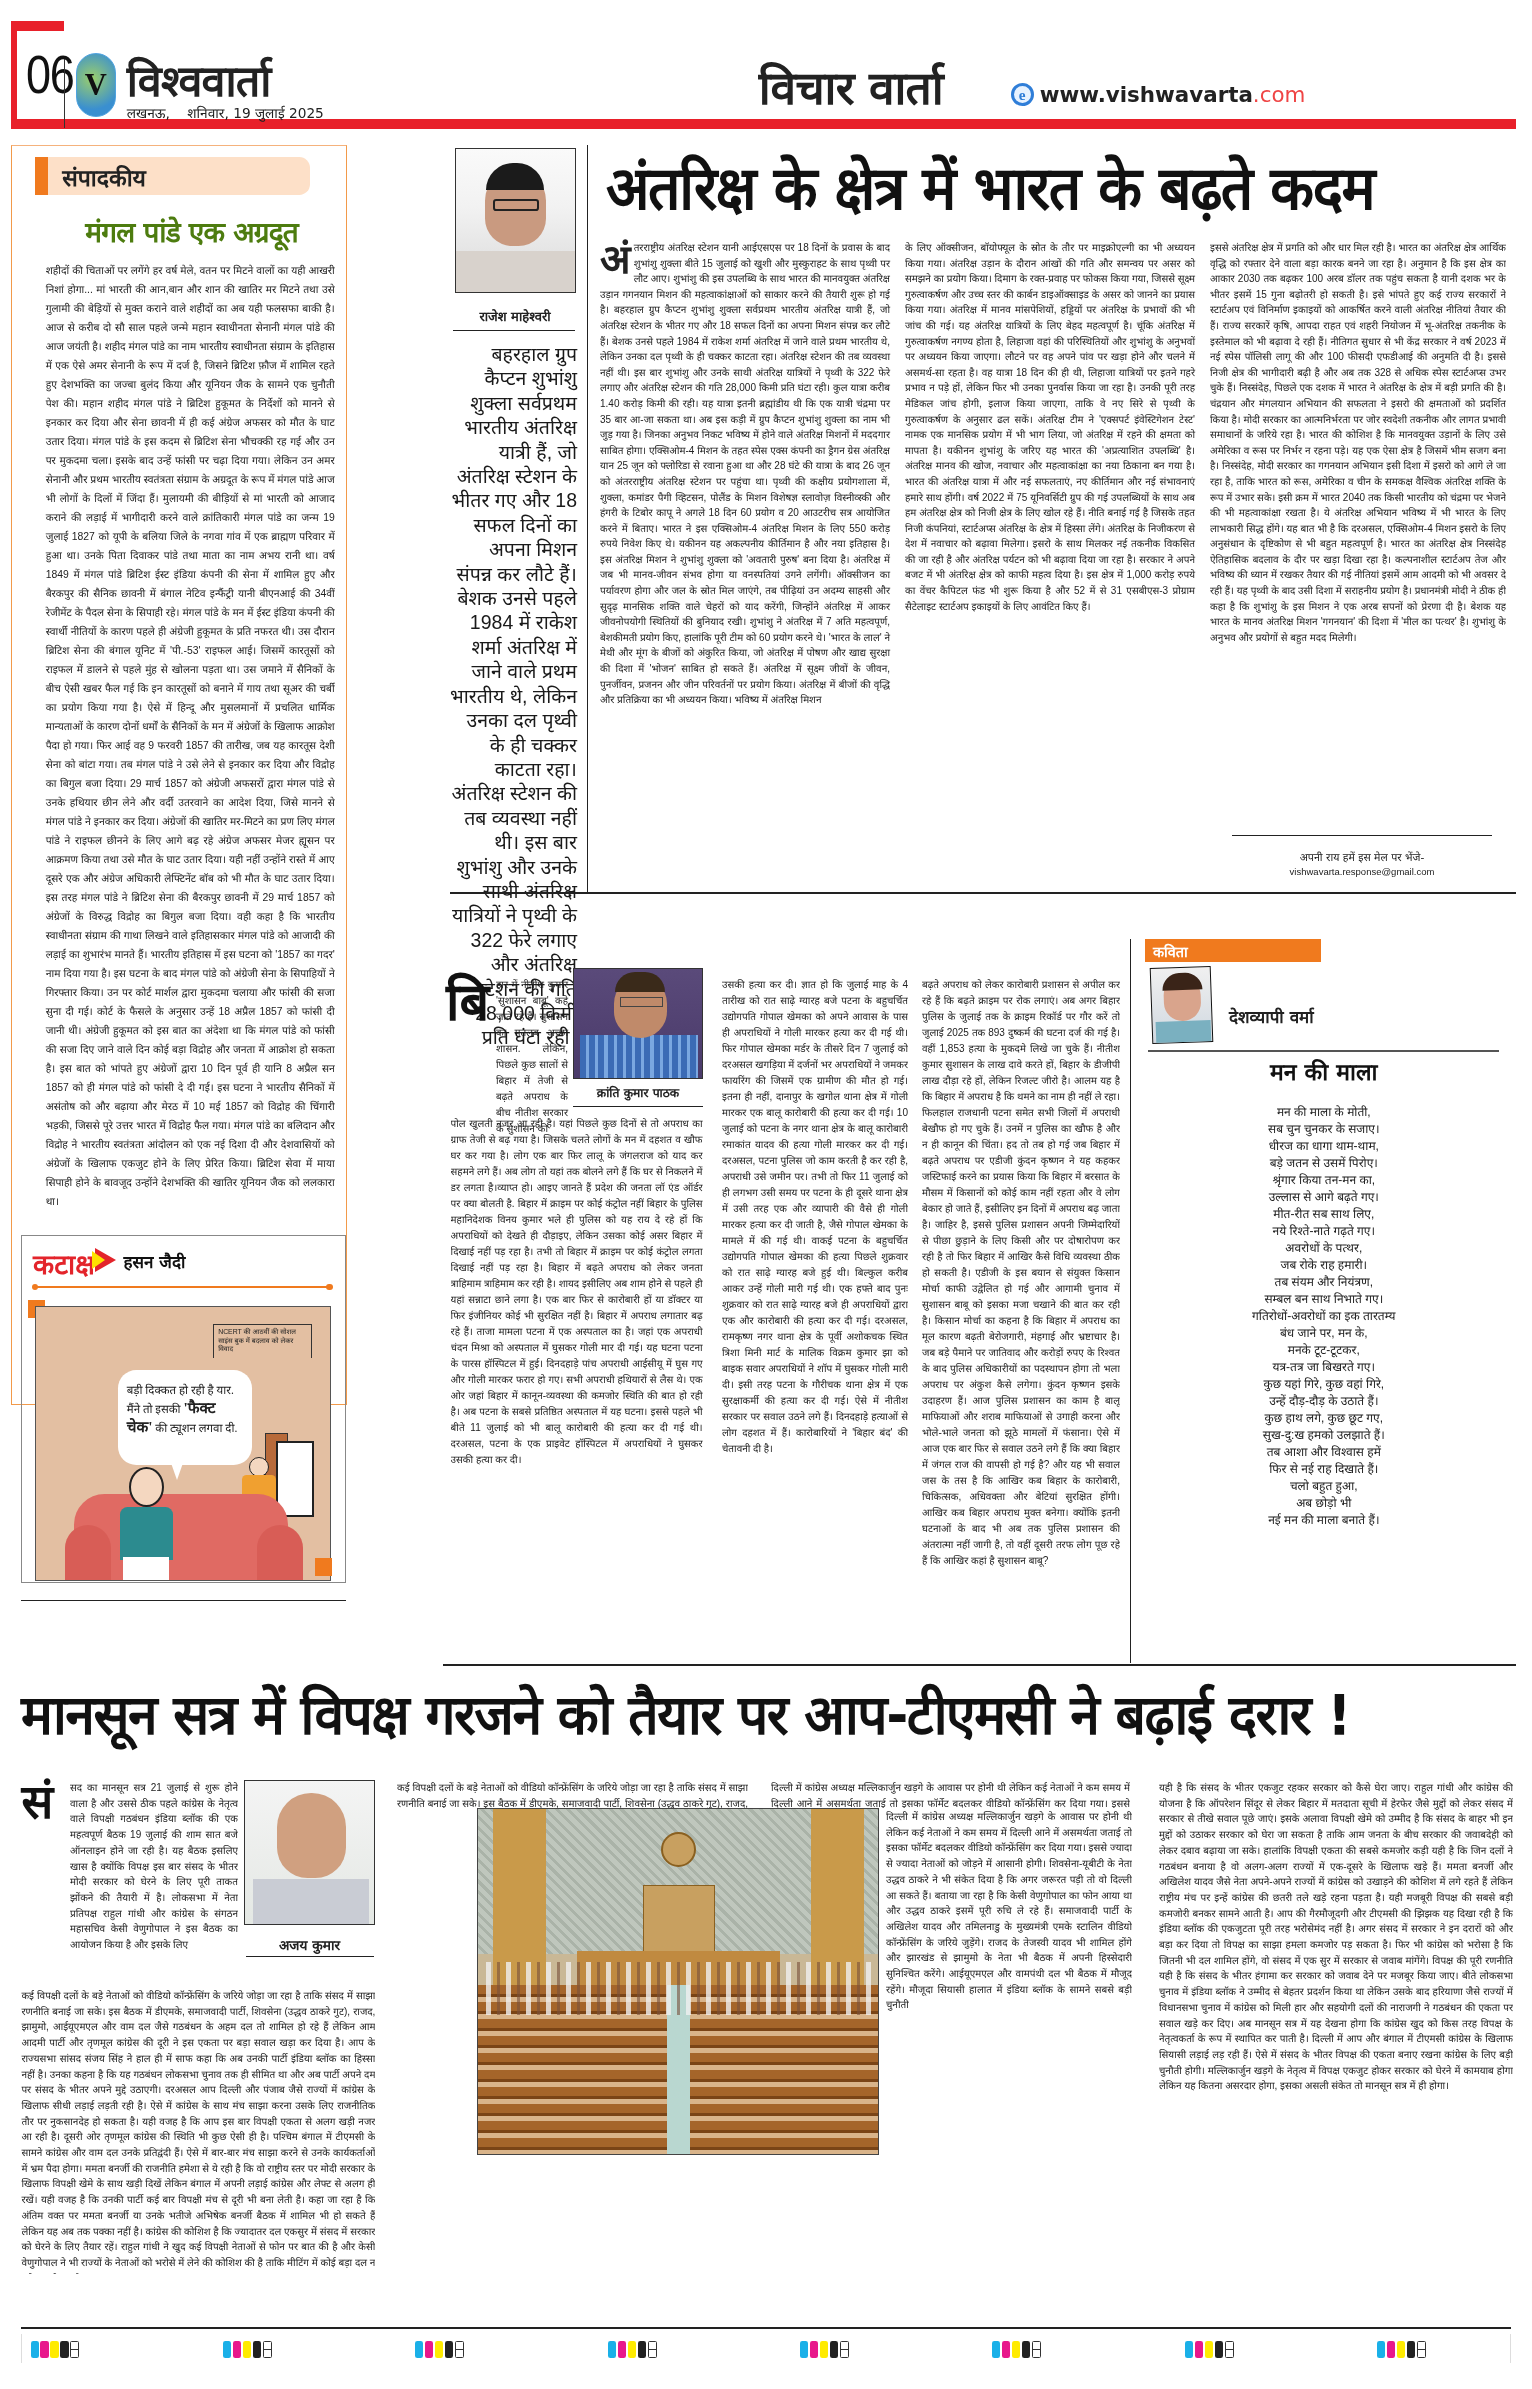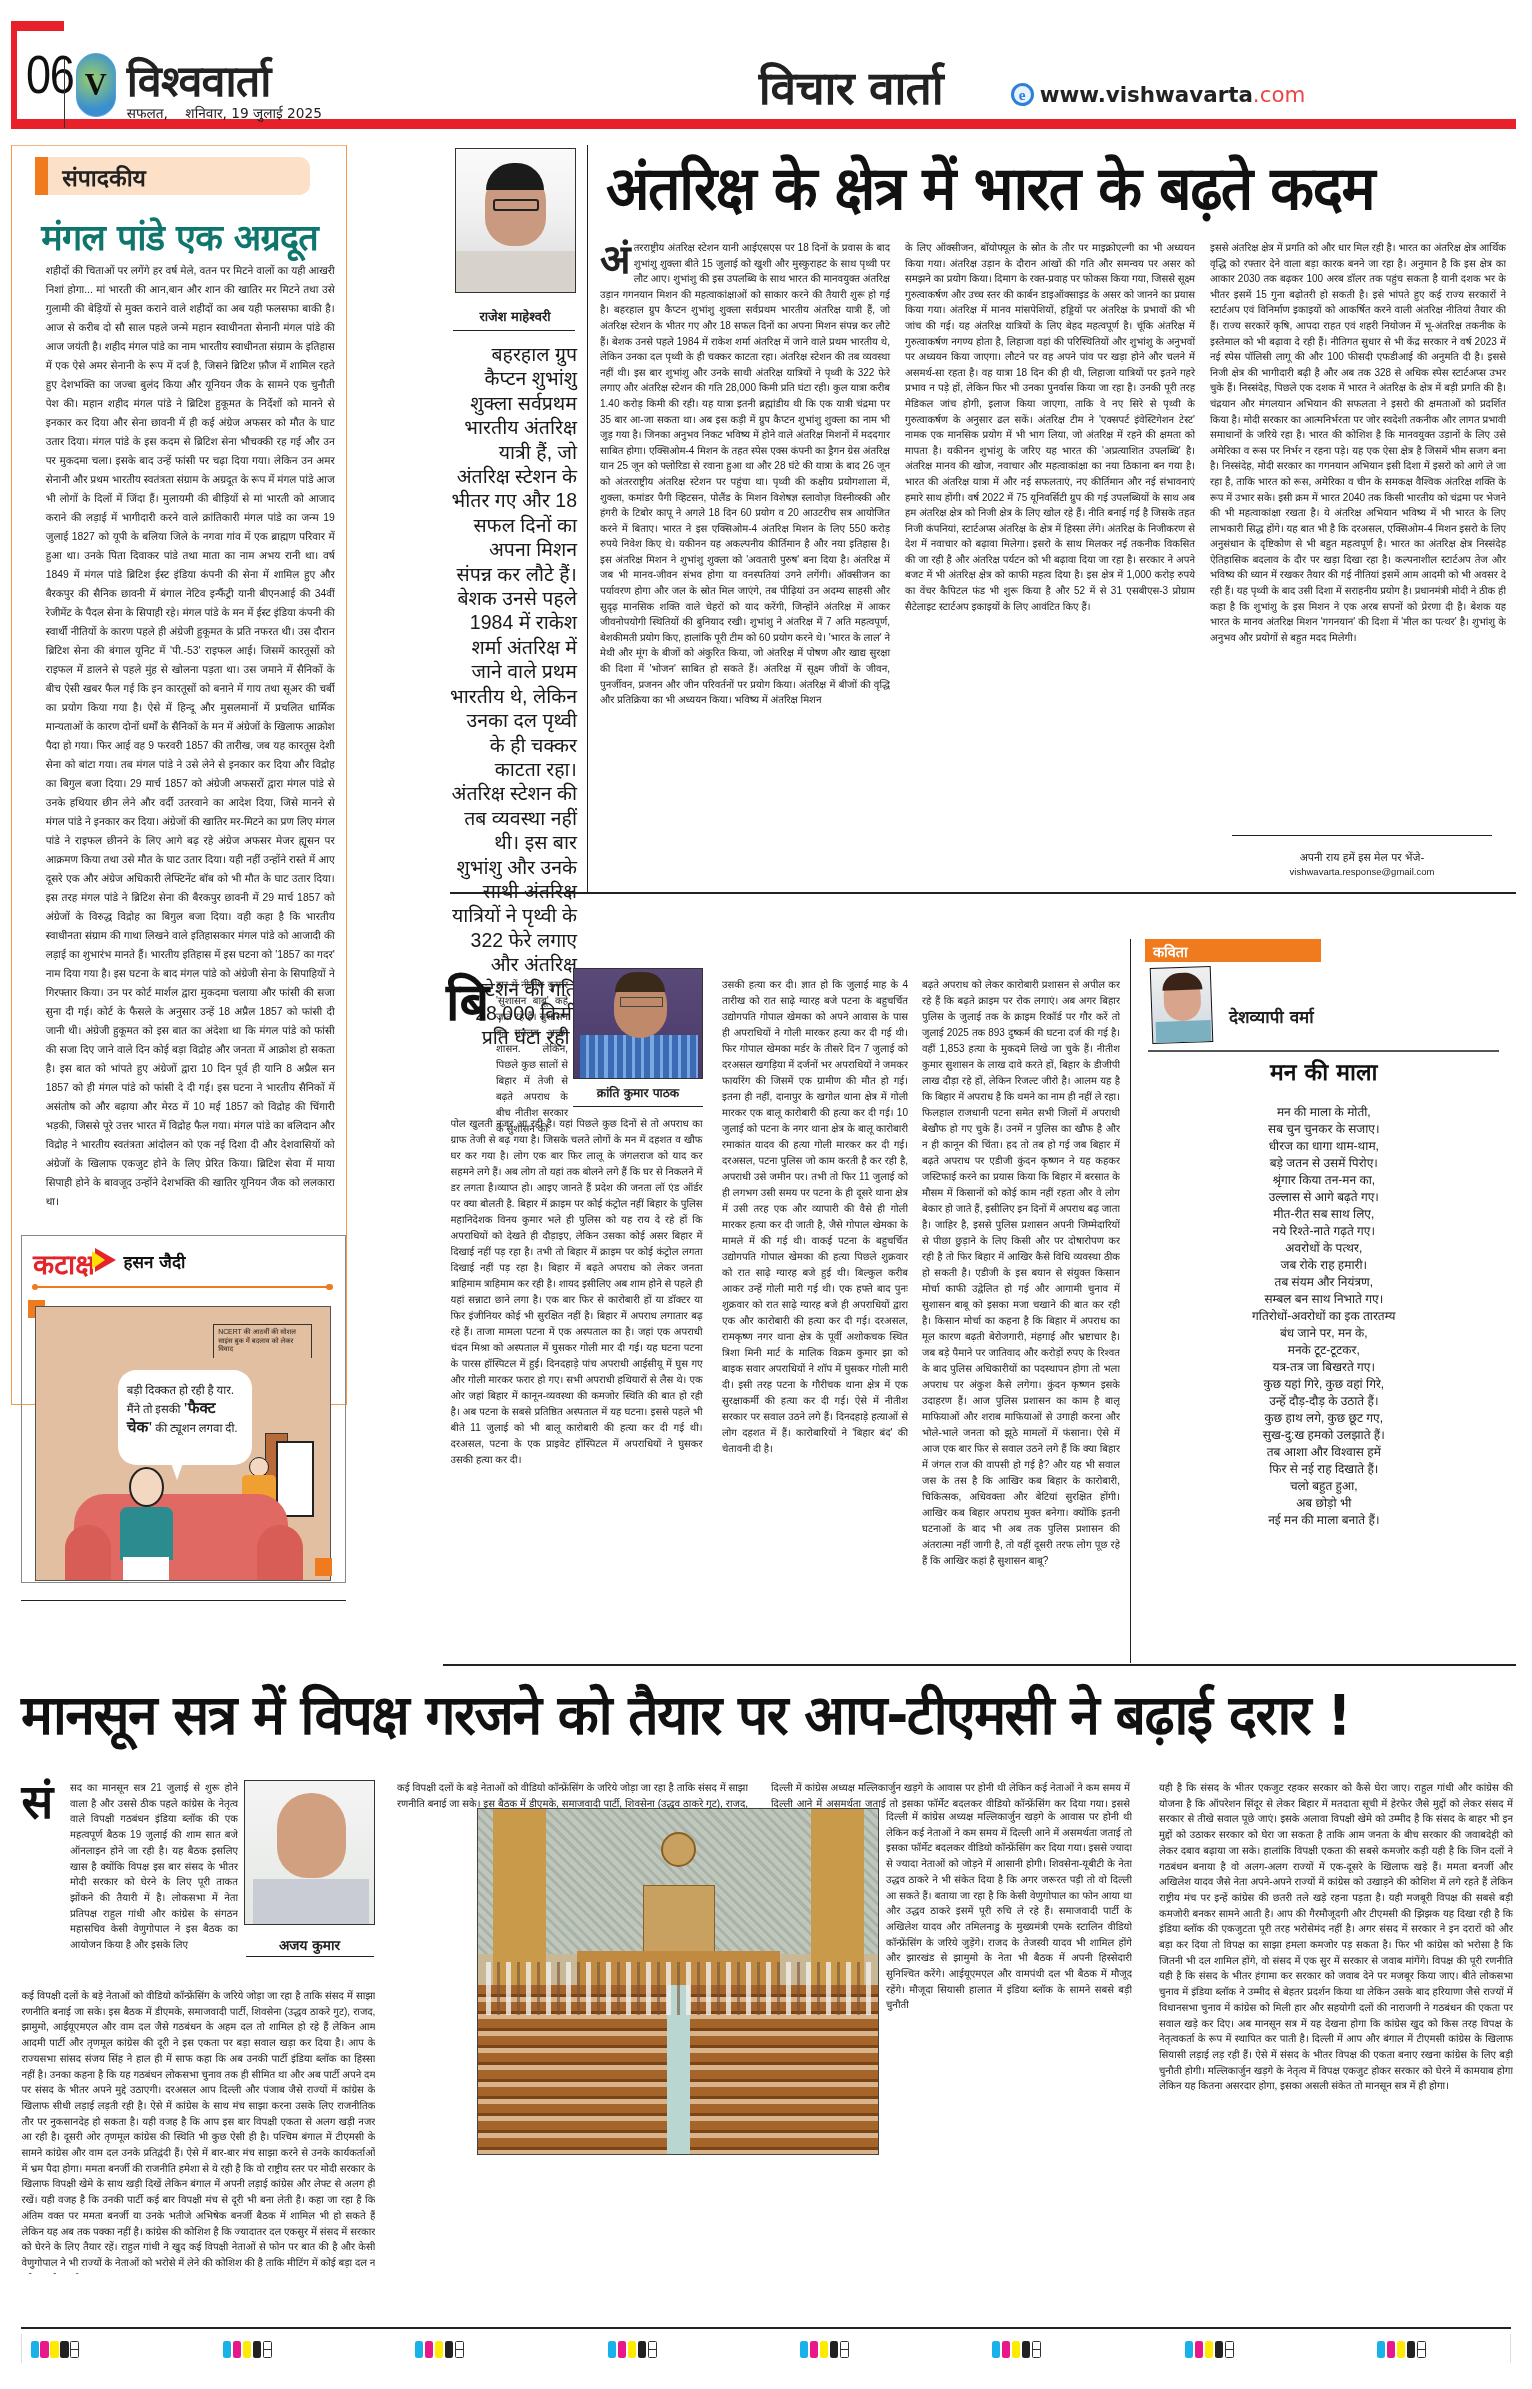--- a/index.html
+++ b/index.html
@@ -18,21 +18,21 @@
   .section-title { position:absolute; left:748px; top:34px; font-size:46px; font-weight:bold; color:#222; letter-spacing:-0.8px; }
   .website { position:absolute; left:1000px; top:61px; display:flex; align-items:center; gap:6.1px; font-size:21.4px; font-weight:bold; color:#222; }
   .website .dot { color:#ef4444; font-weight:normal; }
   .ie-icon { width:23px; height:23px; border-radius:50%; border:3.1px solid #2f7ed8; color:#2f7ed8; font-weight:bold; font-size:15.3px; display:flex; align-items:center; justify-content:center; font-family:"Liberation Serif",serif; background:#e7f2ff; }
 
   
   #editorial { left: 10.7px; top: 145px; width: 336px; height: 1260px; border:1.5px solid #f29a4a; border-top-color:#f5b27c; }
   .ed-label { position:absolute; left:23px; top:10.7px; width:275px; height:38px; background:#fde0c8; border-radius:0 10.7px 10.7px 0; }
   .ed-label::before { content:""; position:absolute; left:0; top:0; width:13px; height:38px; background:#f07a1e; }
   .ed-label span { position:absolute; left:27.5px; top:4.6px; font-size:23px; font-weight:bold; color:#222; }
-  .ed-headline { position:absolute; left:0; top:66px; width:336px; text-align:center; font-size:36px; font-weight:bold; color:#0f766e; letter-spacing:-0.8px; }
+  .ed-headline { position:absolute; left:12px; top:66px; width:336px; text-align:center; font-size:28px; font-weight:bold; color:#4d7c0f; letter-spacing:-0.8px; }
   .ed-body { position:absolute; left:34px; top:115px; width:289px; font-size:10.4px; line-height:19px; text-align:justify; color:#222; font-family:"Liberation Sans",sans-serif; }
 
   
   #cartoon { left: 21.4px; top: 1235px; width: 325px; height: 348px; border:1.5px solid #888; }
   .ct-title { position:absolute; left:10.7px; top:9.2px; font-size:27.5px; font-weight:bold; color:#e3242b; }
   .ct-arrow { position:absolute; left:73px; top:12.2px; width:0; height:0; border-top:12.2px solid transparent; border-bottom:12.2px solid transparent; border-left:21.4px solid #e3242b; }
   .ct-arrow-y { position:absolute; left:70px; top:15.3px; width:0; height:0; border-top:9.2px solid transparent; border-bottom:9.2px solid transparent; border-left:13.7px solid #ffe000; }
   .ct-author { position:absolute; left:101px; top:13.7px; font-size:17px; font-weight:bold; color:#111; }
   .ct-rule { position:absolute; left:10.7px; top:50px; width:298px; height:1.5px; background:#f07a1e; }
   .ct-rule::before, .ct-rule::after { content:""; position:absolute; top:-2.3px; width:6.1px; height:6.1px; border-radius:50%; background:#f07a1e; }
@@ -137,21 +137,21 @@
   <div class="hdr-redbar-top"></div>
   <div class="hdr-redbar-left"></div>
   <div class="hdr-redbar-bottom"></div>
   <div class="page-num">06</div>
   <div class="hdr-divider"></div>
   <div class="logo">
       <span>V</span>
     </div>
   <div class="masthead">विश्ववार्ता</div>
   <div class="dateline">
-    <span>सफलत,</span>&nbsp;&nbsp;&nbsp;
+    <span>लखनऊ,</span>&nbsp;&nbsp;&nbsp;
     <span>शनिवार, 19 जुलाई 2025</span>
   </div>
   <div class="section-title">विचार वार्ता</div>
   <div class="website">
     <span class="ie-icon">e</span>
     <span><span>www.vishwavarta</span><span class="dot">.com</span></span>
   </div>
 </div>
 
 <div id="editorial" class="abs">

